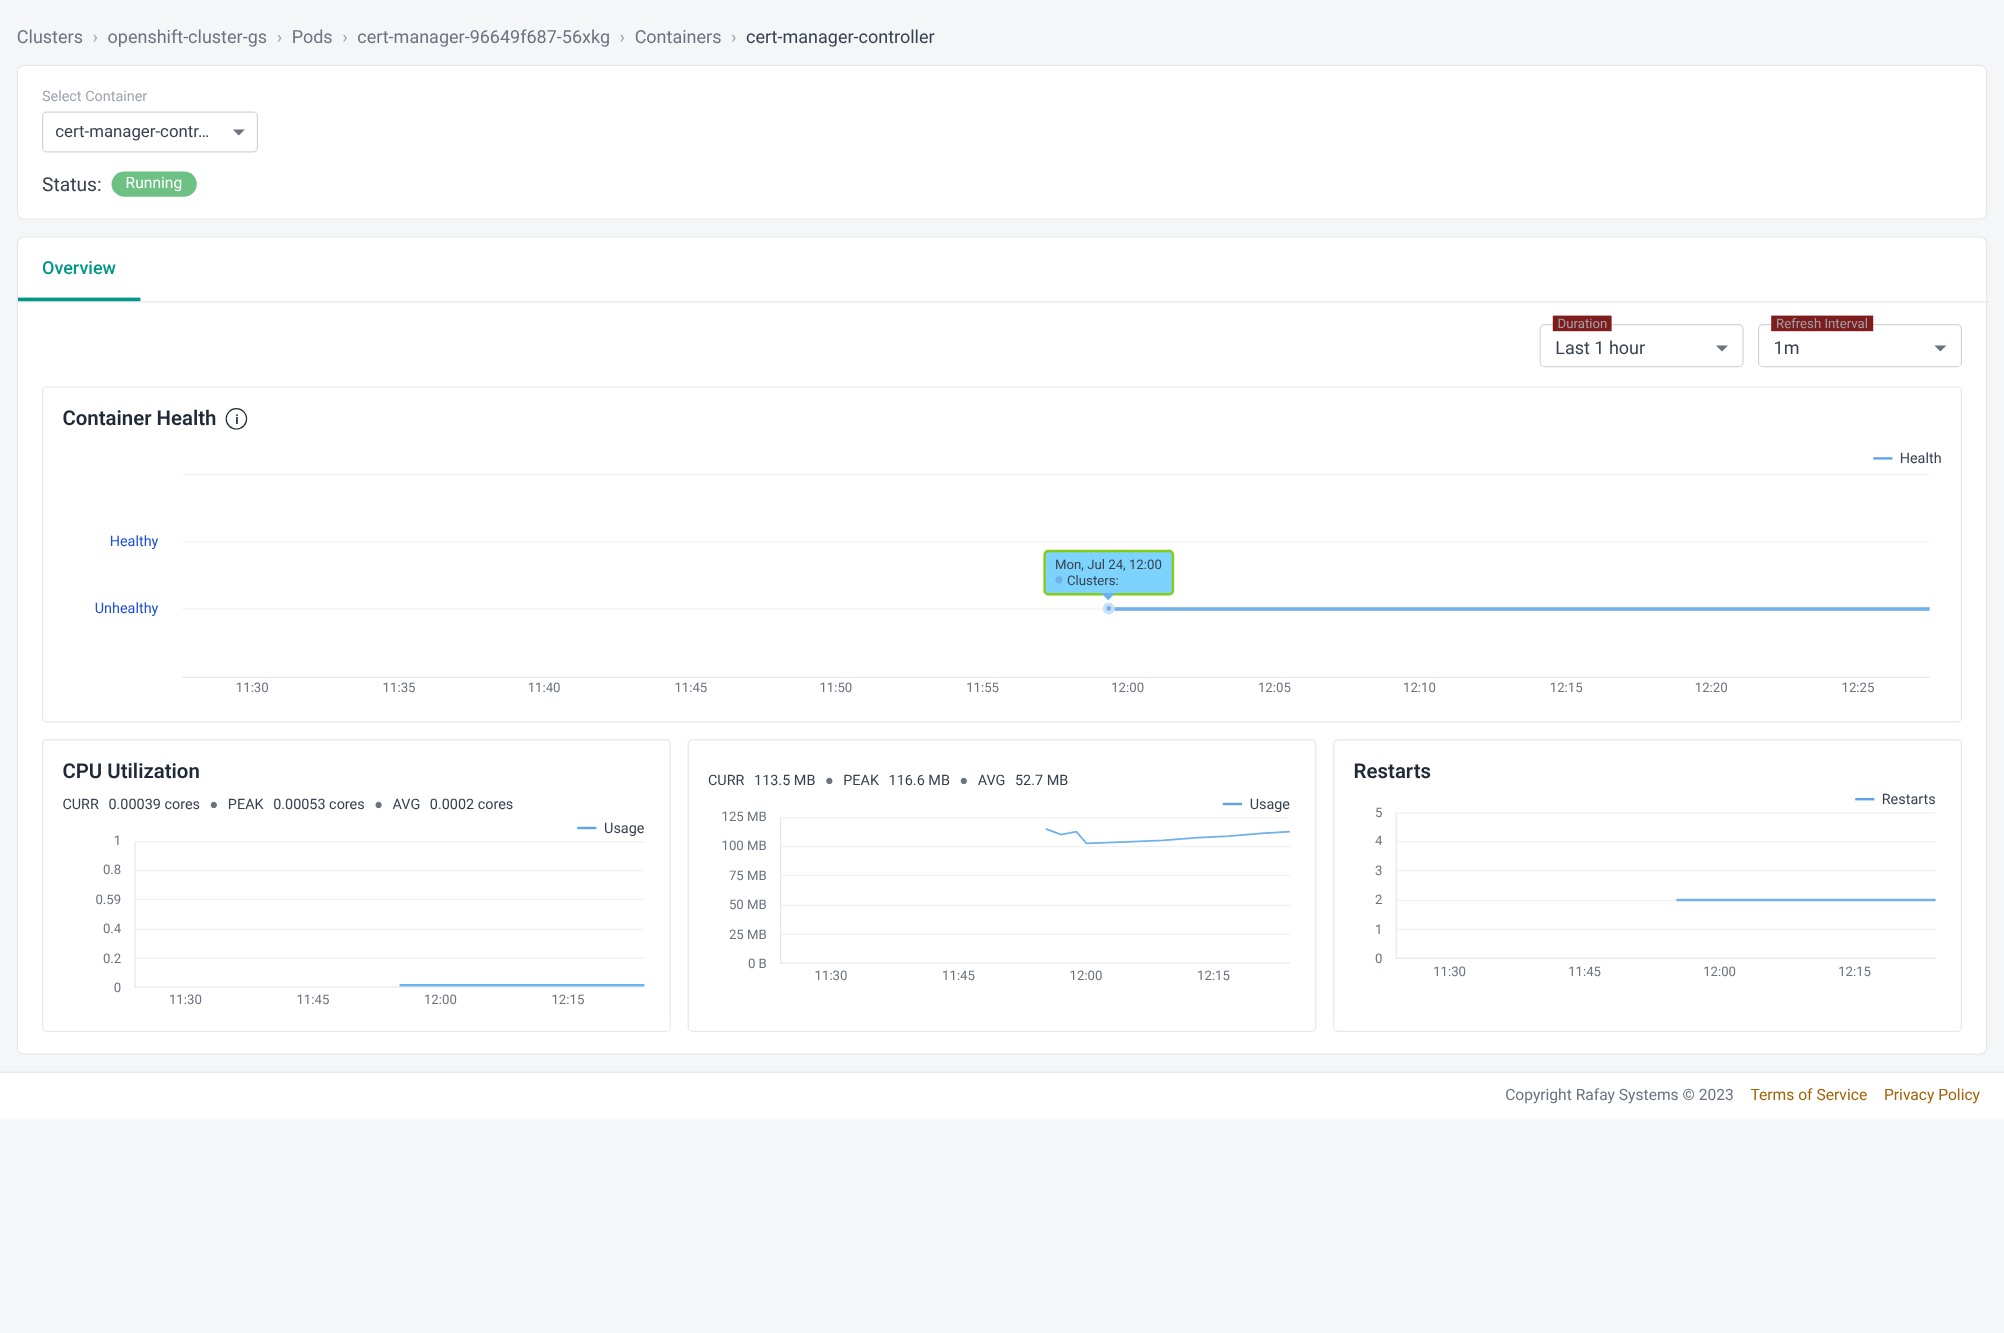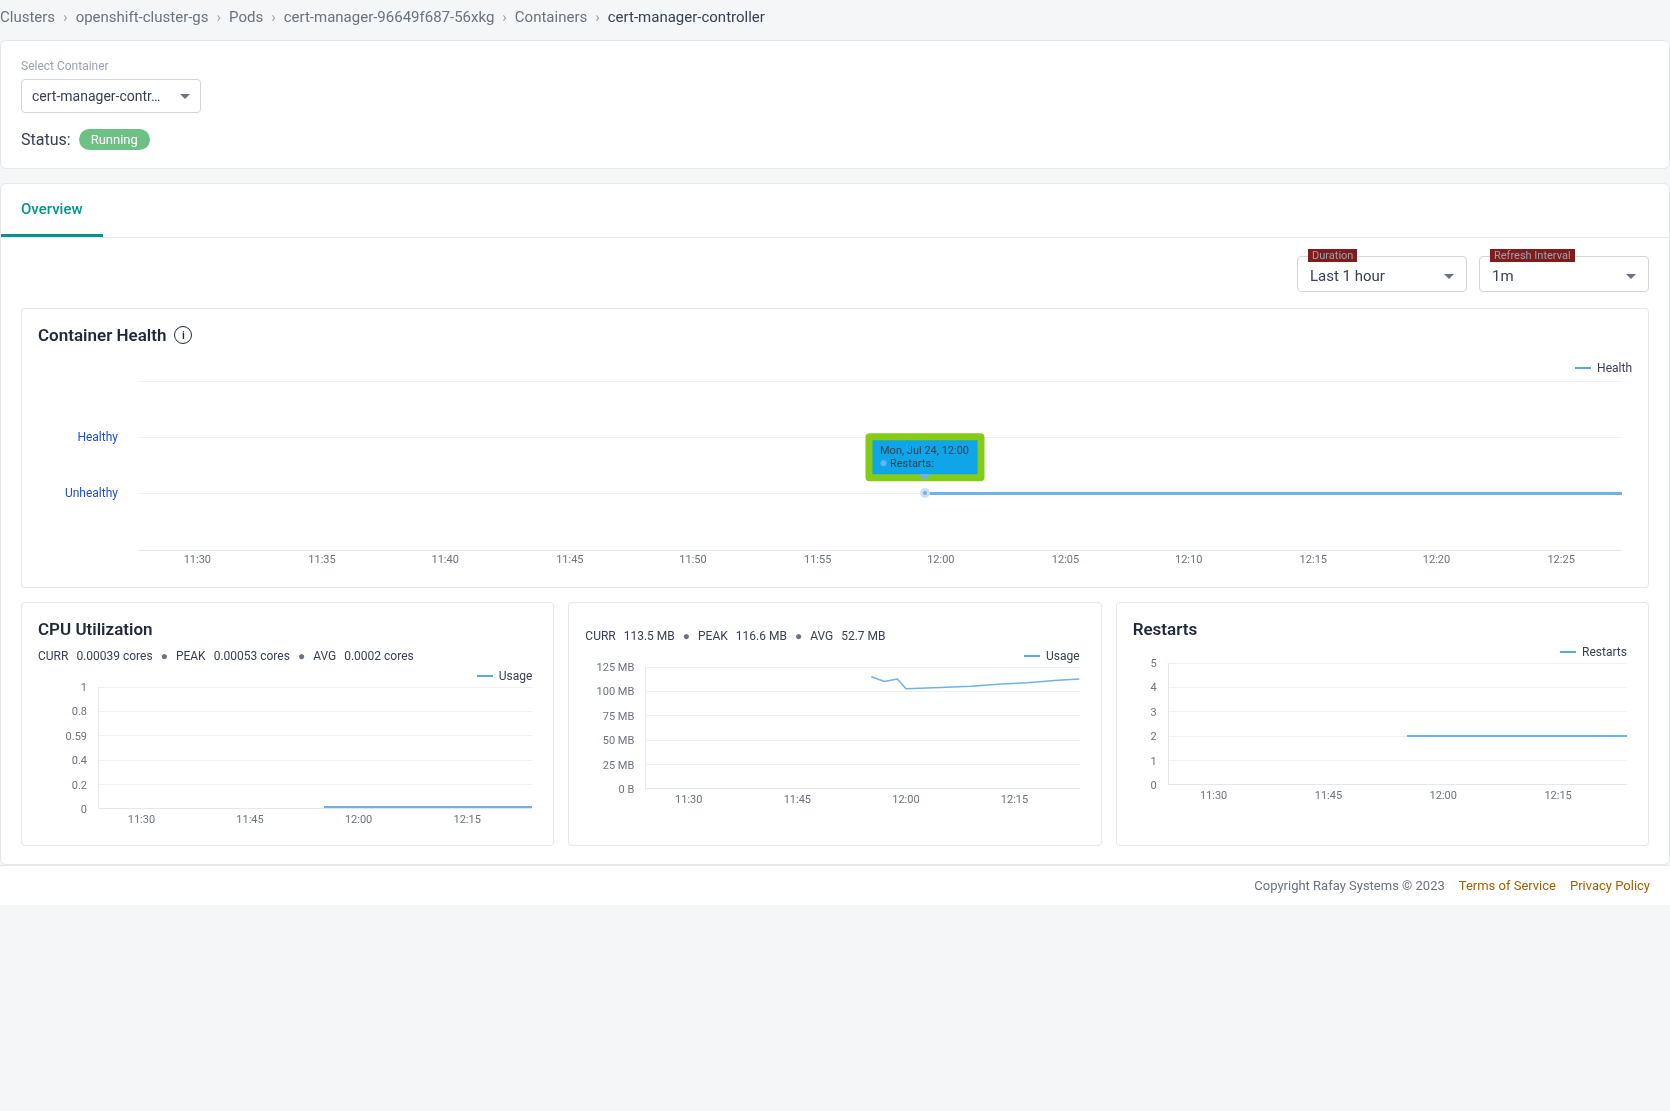--- a/index.html
+++ b/index.html
@@ -2,21 +2,21 @@
 <html><head>
 <meta charset="utf-8">
 <style>
 * { box-sizing: border-box; margin: 0; padding: 0; }
 body {
   font-family: -apple-system, BlinkMacSystemFont, "Segoe UI", Roboto, "Helvetica Neue", Arial, sans-serif;
   background: #f5f6f7;
   color: #333;
   font-size: 14px;
 }
-.container { padding: 0; }
+.container { padding: 14px; }
 
 
 .breadcrumb { display: flex; align-items: center; gap: 8px; padding: 8px 0 14px 0; font-size: 15px; }
 .breadcrumb .link { color: #6b7280; cursor: pointer; }
 .breadcrumb .sep { color: #9ca3af; }
 .breadcrumb .current { color: #374151; font-weight: 400; }
 
 
 .card {
   background: #fff;
@@ -70,21 +70,21 @@
 .legend .swatch { width: 16px; height: 2px; background: #5ea5e8; }
 
 .health-chart { position: relative; height: 190px; margin-top: 6px; }
 .health-ylabels { position: absolute; left: 0; top: 0; bottom: 20px; width: 90px; }
 .health-ylabel { position: absolute; font-size: 12px; color: #1d4ed8; right: 10px; transform: translateY(-50%); }
 .health-plot { position: absolute; left: 100px; right: 10px; top: 0; bottom: 20px; border-bottom: 1px solid #e5e7eb; }
 .health-grid { position: absolute; left: 0; right: 0; height: 1px; background: #eef0f2; }
 .health-line { position: absolute; height: 3px; background: #6fb1ea; }
 .health-dot { position: absolute; width: 10px; height: 10px; border-radius: 50%; background: #6fb1ea; border: 3px solid #c9e1f6; transform: translate(-50%, -50%); }
 .tooltip {
-  position: absolute; background: #0ea5e9; border: 7px solid #84cc16; border-radius: 4px;
+  position: absolute; background: #7dd3fc; border: 2px solid #84cc16; border-radius: 4px;
   padding: 4px 8px; font-size: 11px; color: #374151; transform: translate(-50%, -110%);
 }
 .tooltip::after {
   content: ""; position: absolute; bottom: -6px; left: 50%; transform: translateX(-50%);
   border-left: 6px solid transparent; border-right: 6px solid transparent; border-top: 6px solid #6fb1ea;
 }
 .tooltip .tline { display: flex; align-items: center; gap: 4px; }
 .tdot { width: 6px; height: 6px; border-radius: 50%; background: #6fb1ea; }
 .health-xaxis { position: absolute; left: 100px; right: 10px; bottom: 0; height: 18px; }
 .xtick { position: absolute; transform: translateX(-50%); font-size: 11px; color: #6b7280; }
@@ -182,21 +182,21 @@
         <div class="health-plot">
           <div class="health-grid" style="top:0%"></div>
           <div class="health-grid" style="top:33%"></div>
           <div class="health-grid" style="top:66%"></div>
           <div class="health-line" style="left:53%; right:0; top:calc(66% - 1px)"></div>
           <div class="health-dot" style="left:53%; top:66%"></div>
           <div class="tooltip" style="left:53%; top:62%">
             <div>Mon, Jul 24, 12:00</div>
             <div class="tline">
                 <span class="tdot"></span>
-                <span>Restarts:</span>
+                <span>Clusters:</span>
               </div>
           </div>
         </div>
         <div class="health-xaxis">
           <span class="xtick" style="left:4%">11:30</span>
           <span class="xtick" style="left:12.4%">11:35</span>
           <span class="xtick" style="left:20.7%">11:40</span>
           <span class="xtick" style="left:29.1%">11:45</span>
           <span class="xtick" style="left:37.4%">11:50</span>
           <span class="xtick" style="left:45.8%">11:55</span>

